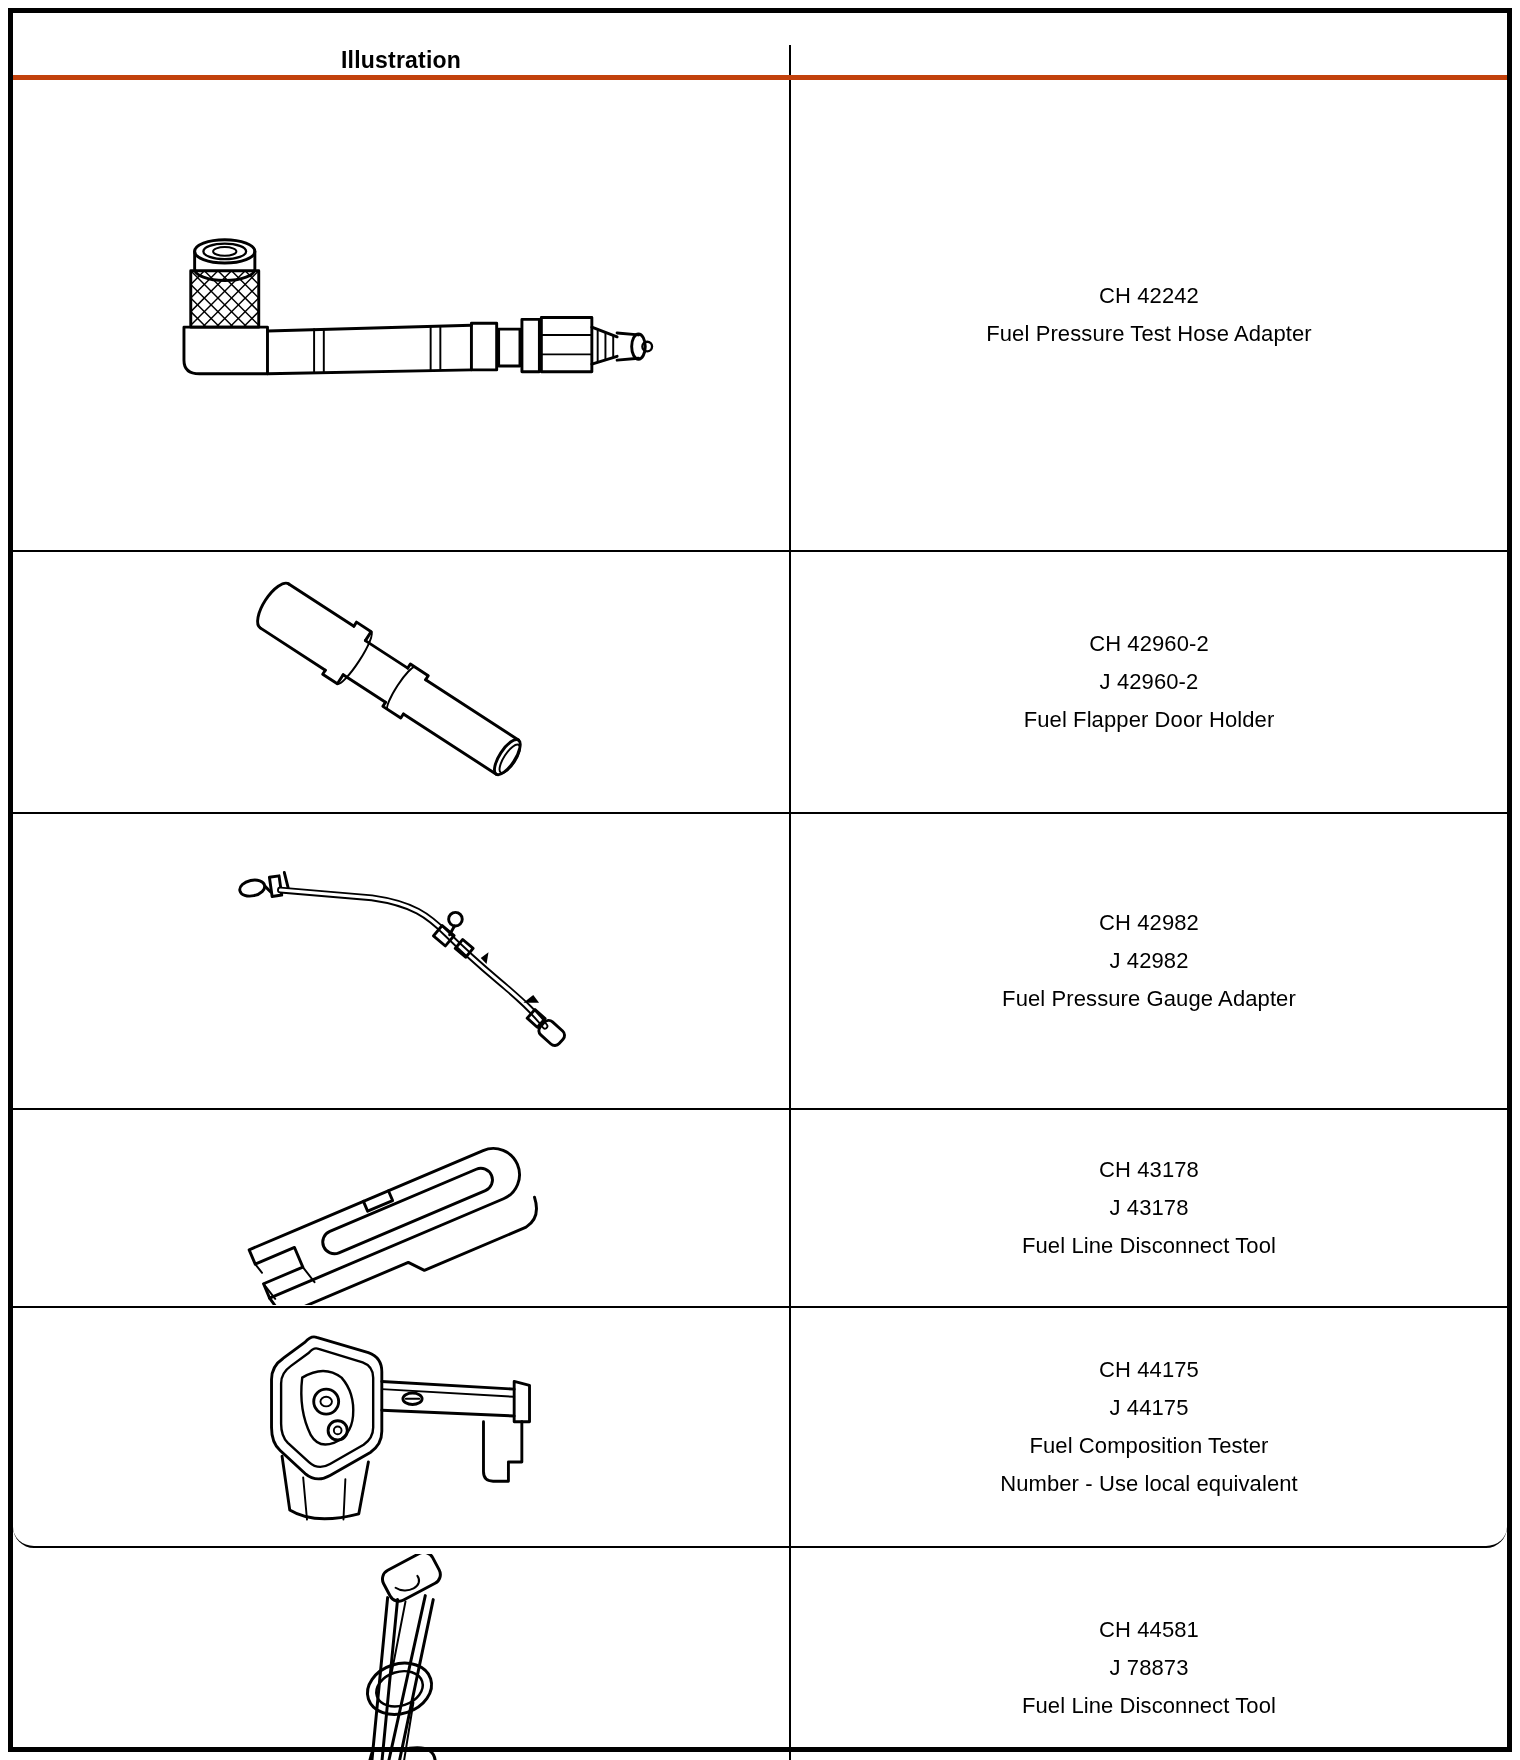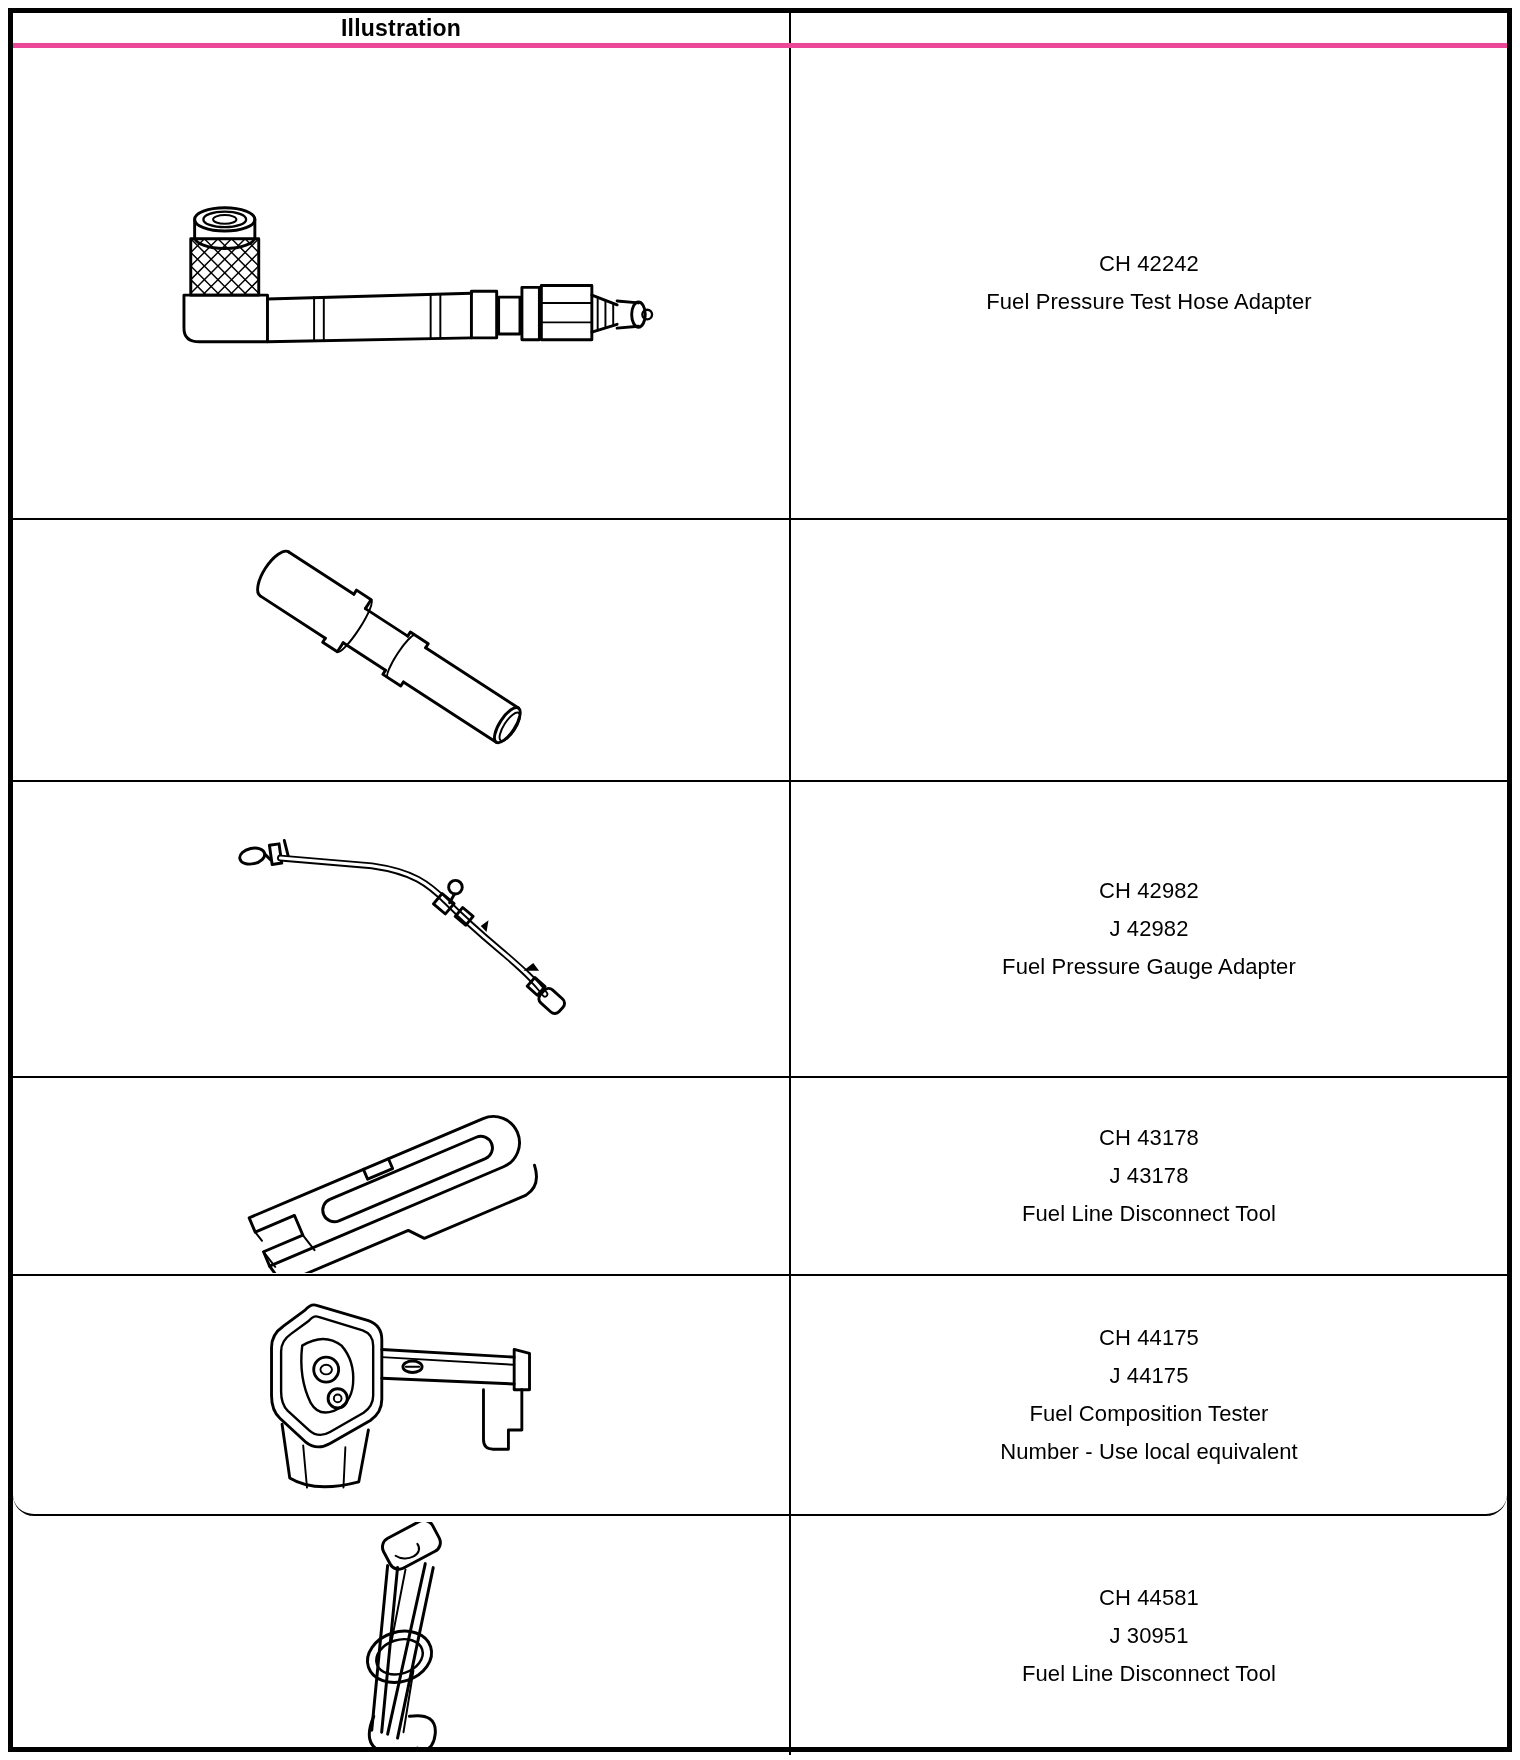--- a/index.html
+++ b/index.html
@@ -1,21 +1,21 @@
 <!DOCTYPE html>
 <html><head>
 <meta charset="utf-8">
 <style>
   * { box-sizing: border-box; margin: 0; padding: 0; }
   html, body { background: #ffffff; }
   body { font-family: "Liberation Sans", sans-serif; color: #000; }
   .page { width: 1520px; height: 1760px; padding: 8px; background: #fff; }
   .tbl { width: 1504px; height: 1744px; border: 5px solid #000; background: #fff; }
   .tr { display: grid; grid-template-columns: 778px 1fr; border-bottom: 2px solid #000; }
-  .tr.head { height: 35px; border-bottom: 5px solid #ec4899; }
+  .tr.head { height: 35px; border-bottom: 5px solid #c2410c; margin-top: 32px; }
   .r1 { height: 472px; }
   .r2 { height: 262px; }
   .r3 { height: 296px; }
   .r4 { height: 198px; }
   .r5 { height: 240px; border-radius: 21px; }
   .r6 { height: 239px; border-bottom: none; }
   .cell { display: flex; align-items: center; justify-content: center; overflow: hidden; }
   .cell.left { border-right: 2px solid #000; }
   .th { font-size: 23px; font-weight: bold; letter-spacing: 0.2px; }
   .desc { flex-direction: column; gap: 16px; }
@@ -79,20 +79,25 @@
             <path stroke-width="2" d="M100,-32 A6,32 0 0 1 100,32"></path>
             <path d="M100,-21 L152,-21 M100,21 L152,21"></path>
             <path d="M152,-21 L152,-26 L174,-26 L174,-21 M152,21 L152,26 L174,26 L174,21"></path>
             <path stroke-width="2" d="M158,-26 A5,26 0 0 0 158,26"></path>
             <path d="M174,-21 L288,-21 M174,21 L288,21"></path>
             <ellipse cx="288" cy="0" rx="8" ry="21"></ellipse>
             <ellipse cx="291" cy="0" rx="6" ry="17" stroke-width="2"></ellipse>
           </g>
         </svg>
       </div>
+      <div class="cell desc">
+        <p>CH 42960-2</p>
+        <p>J 42960-2</p>
+        <p>Fuel Flapper Door Holder</p>
+      </div>
     </div>
 
     <div class="tr r3">
       <div class="cell left">
         <svg width="350" height="224" viewBox="0 0 360 230">
           <g class="ink" stroke-width="2.5">
             <ellipse cx="27" cy="40" rx="13" ry="8" transform="rotate(-12 27 40)"></ellipse>
             <path d="M40,38 L46,44"></path>
             <rect x="46" y="28" width="10" height="20" transform="rotate(-8 51 38)"></rect>
             <path d="M60,24 L64,40"></path>
@@ -179,19 +184,19 @@
             <path stroke-width="2" d="M84,48 L70,120 M92,150 L82,212"></path>
             <ellipse cx="78" cy="136" rx="33" ry="25" transform="rotate(-18 78 136)"></ellipse>
             <ellipse cx="78" cy="136" rx="24" ry="17" transform="rotate(-18 78 136)" stroke-width="2.5"></ellipse>
             <path d="M52,196 Q40,224 60,232 Q82,240 96,228"></path>
             <path d="M88,196 Q116,192 114,214 Q112,234 92,232"></path>
           </g>
         </svg>
       </div>
       <div class="cell desc">
         <p>CH 44581</p>
-        <p>J 30951</p>
+        <p>J 78873</p>
         <p>Fuel Line Disconnect Tool</p>
       </div>
     </div>
 
   </div>
 </div>
 
 </body></html>

